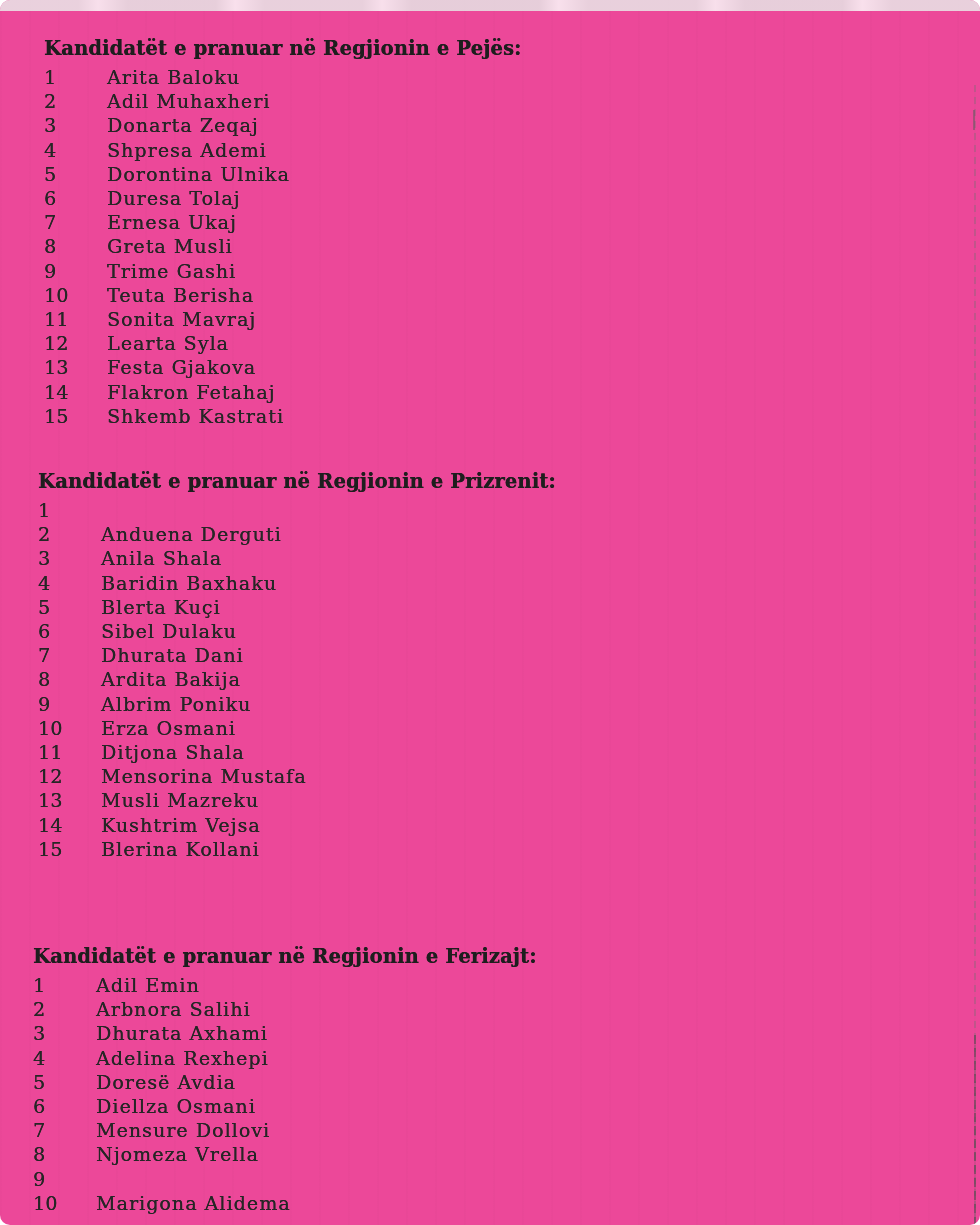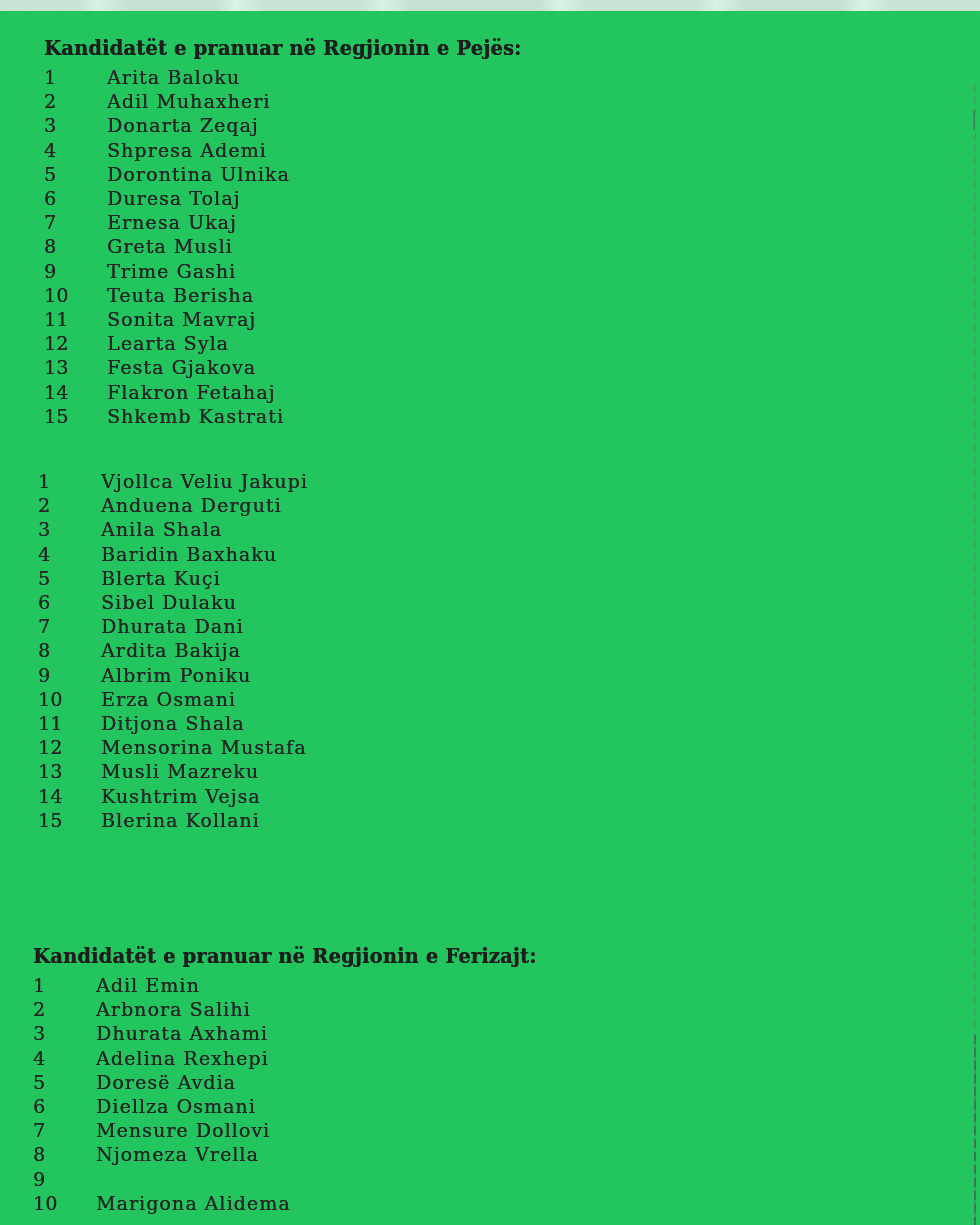--- a/index.html
+++ b/index.html
@@ -4,23 +4,24 @@
 <style>
   html, body {
     margin: 0;
     padding: 0;
     background: #ffffff;
   }
   .page {
     position: relative;
     width: 980px;
     height: 1225px;
-    background: #22c55e;
+    background: #ec4899;
     overflow: hidden;
     font-family: "DejaVu Serif", "Liberation Serif", serif;
+    border-radius: 10px;
   }
   
   .page::before {
     content: "";
     position: absolute;
     inset: 0;
     background: repeating-linear-gradient(
       90deg,
       rgba(0,0,0,0.012) 0px, rgba(0,0,0,0.012) 2px,
       rgba(0,0,0,0.0) 2px, rgba(0,0,0,0.0) 29px
@@ -179,24 +180,24 @@
     </div>
 
     <div class="row">
       <span class="num">15</span>
       <span class="name">Shkemb Kastrati</span>
     </div>
   </div>
   </div>
 
   <div class="section section-1">
+    <h2>Kandidatët e pranuar në Regjionin e Prizrenit:</h2>
     <div class="rows">
     <div class="row">
       <span class="num">1</span>
-      <span class="name">Vjollca Veliu Jakupi</span>
     </div>
 
     <div class="row">
       <span class="num">2</span>
       <span class="name">Anduena Derguti</span>
     </div>
 
     <div class="row">
       <span class="num">3</span>
       <span class="name">Anila Shala</span>

